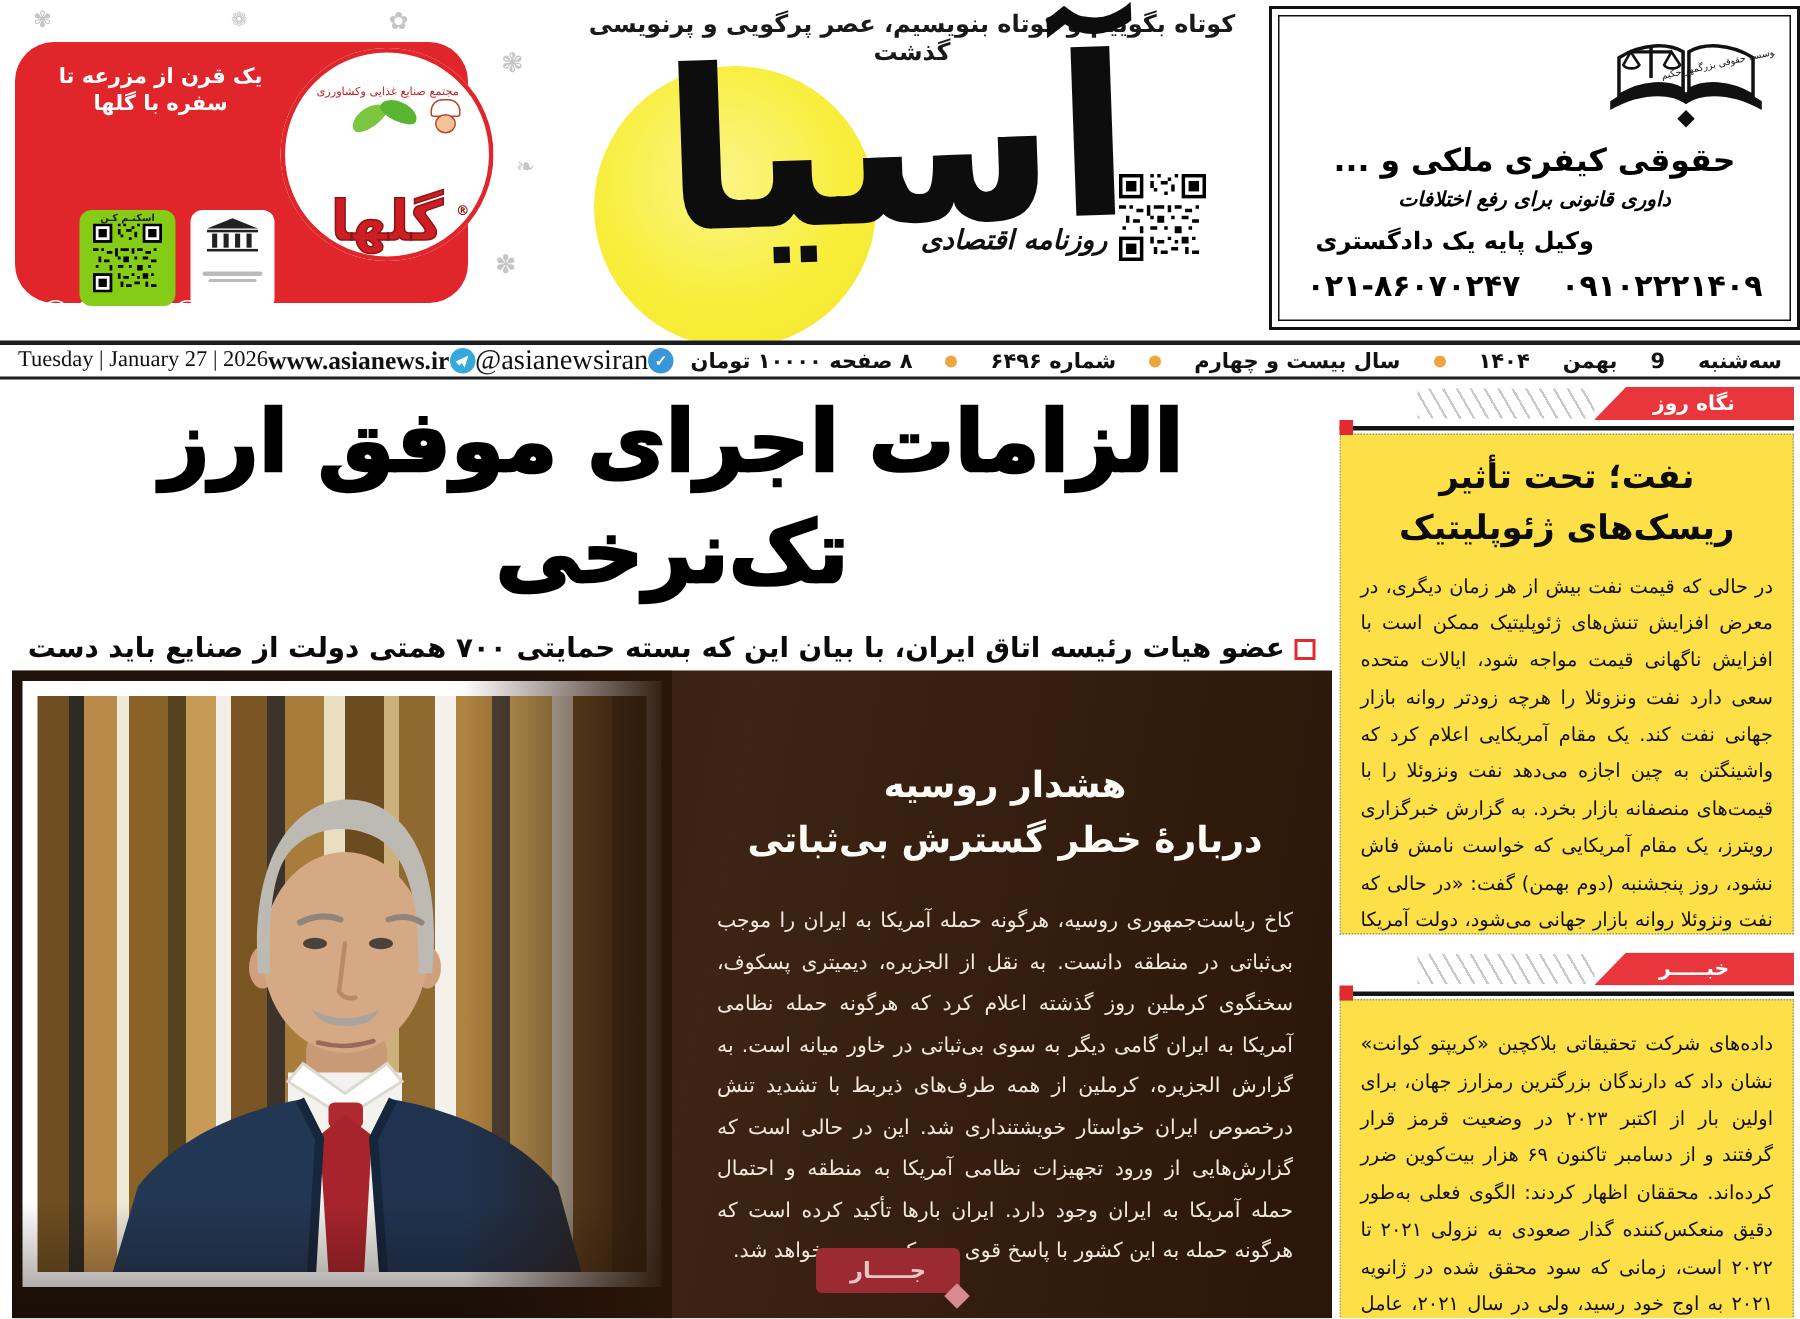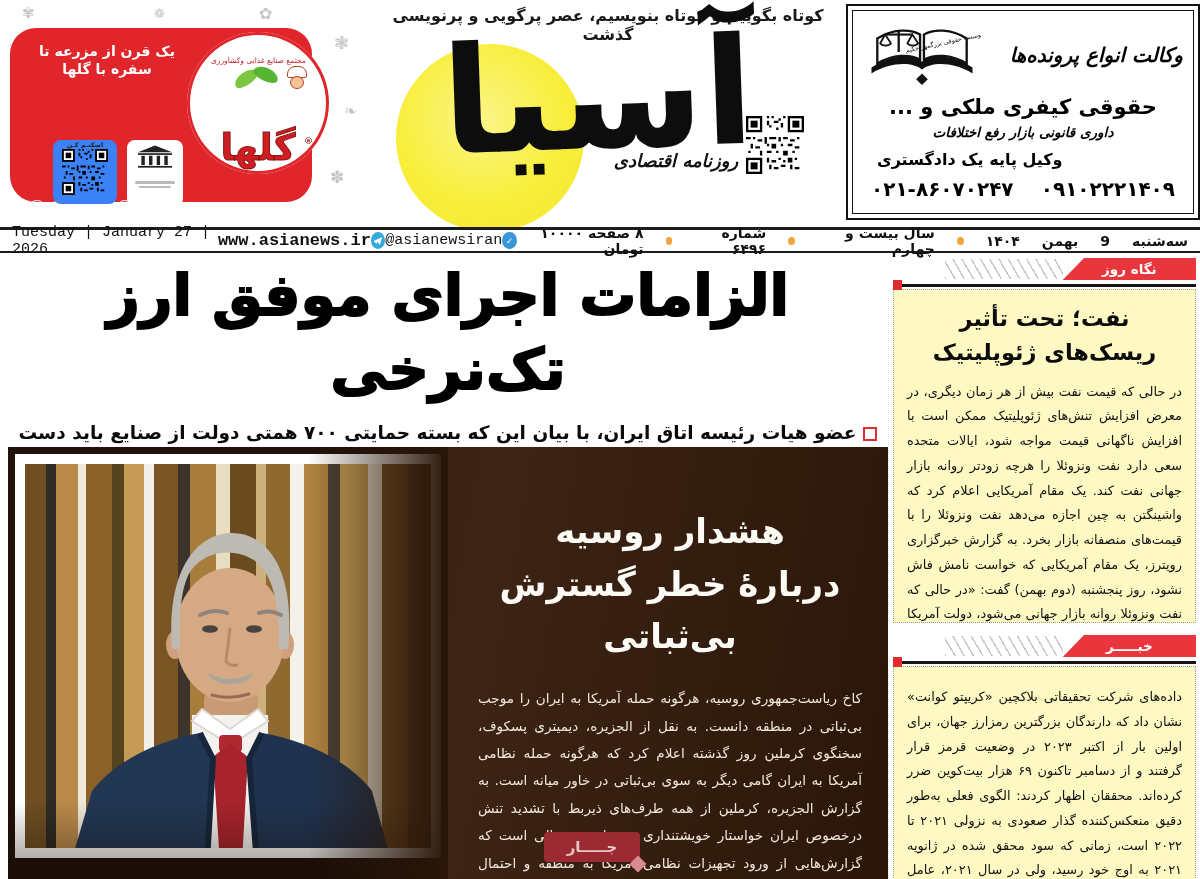--- a/index.html
+++ b/index.html
@@ -13,21 +13,21 @@
   .golha-slogan{position:absolute;right:118px;left:10px;top:14px;color:#fff;font-weight:bold;font-size:14px;text-align:center;line-height:1.3;}
   .golha-circle{position:absolute;left:183px;top:30px;width:142px;height:142px;background:#fff;border-radius:50%;box-shadow:0 0 0 3px #e0262b inset;}
   .golha-sub{position:absolute;top:24px;left:24px;right:8px;text-align:left;font-size:7.5px;color:#c42025;font-weight:normal;}
   .leaf{position:absolute;width:26px;height:13px;background:#57b531;border-radius:50% 50% 50% 50%/60% 60% 40% 40%;}
   .leaf.l1{left:46px;top:40px;transform:rotate(-35deg);background:#7dc63f;}
   .leaf.l2{left:66px;top:36px;transform:rotate(25deg);}
   .chef-hat{position:absolute;right:22px;top:34px;width:18px;height:10px;background:#fff;border:1.5px solid #b9452a;border-radius:8px 8px 2px 2px;}
   .chef-face{position:absolute;right:25px;top:44px;width:12px;height:11px;background:#f3c396;border:1px solid #b9452a;border-radius:50%;}
   .golha-logo{position:absolute;left:0;right:0;top:58px;text-align:center;font-size:37px;font-weight:900;color:#cf1d24;margin-top:36px;-webkit-text-stroke:1px #8a1512;}
   .golha-r{position:absolute;right:16px;top:104px;font-size:9px;color:#8a1512;font-weight:bold;}
-  .qrbox{position:absolute;left:43px;top:112px;width:64px;height:62px;background:#3b82f6;border-radius:8px;padding:2px 0 0 0;text-align:center;}
+  .qrbox{position:absolute;left:43px;top:112px;width:64px;height:62px;background:#84cc16;border-radius:8px;padding:2px 0 0 0;text-align:center;}
   .qrbox .cap{font-size:6.5px;color:#222;font-weight:bold;line-height:1;}
   .qrbox svg{width:48px;height:46px;}
   .unesco{position:absolute;left:117px;top:112px;width:56px;height:62px;background:#fff;border-radius:8px;text-align:center;padding-top:5px;}
   .unesco svg{width:34px;height:30px;fill:#222;}
   .unesco .bar{height:2.5px;background:#bbb;margin:2px 8px 0 8px;border-radius:2px;}
   .golha-social{position:absolute;left:18px;top:172px;display:flex;align-items:center;gap:4px;}
   .soc{width:16px;height:16px;border:1.4px solid #fff;border-radius:50%;color:#fff;font-size:8px;line-height:14px;text-align:center;font-weight:bold;}
   .golha-handle{color:#fff;font-weight:bold;font-size:14px;letter-spacing:2px;margin-left:5px;font-family:"Liberation Sans",sans-serif;}
   
   .masthead{position:absolute;left:378px;top:0;width:464px;height:224px;}
@@ -44,56 +44,56 @@
   .legal-top{display:flex;flex-direction:row-reverse;align-items:center;justify-content:space-between;height:72px;}
   .legal-services{font-family:"DejaVu Serif","Liberation Serif",serif;font-style:italic;font-weight:bold;font-size:20px;color:#000;padding-left:6px;}
   .legal-logo svg{width:118px;height:68px;}
   .legal-main{font-size:21px;font-weight:900;color:#000;margin-top:4px;}
   .legal-sub{font-family:"DejaVu Serif","Liberation Serif",serif;font-style:italic;font-weight:bold;font-size:13.5px;margin-top:5px;}
   .legal-names{display:flex;flex-direction:row-reverse;justify-content:space-between;padding:0 14px;font-weight:900;font-size:16px;margin-top:10px;}
   .legal-phones{display:flex;flex-direction:row-reverse;justify-content:space-between;padding:0 8px;font-weight:900;font-size:20px;margin-top:8px;}
   
   .dateline{position:absolute;left:0;top:227px;width:1200px;height:26px;border-top:3px solid #1c1c1c;border-bottom:2px solid #1c1c1c;
             display:flex;align-items:center;justify-content:space-between;padding:0 12px;box-sizing:border-box;background:#fff;}
-  .dl-left{display:flex;align-items:center;font-family:Liberation Mono, monospace;color:#111;}
+  .dl-left{display:flex;align-items:center;font-family:Liberation Serif, serif;color:#111;}
   .dl-date{font-size:15px;}
   .dl-web{font-size:17px;font-weight:bold;}
-  .dl-handle{font-size:15px;}
+  .dl-handle{font-size:19px;}
   .badge{width:17px;height:17px;border-radius:50%;display:inline-flex;align-items:center;justify-content:center;color:#fff;font-size:10px;}
   .tg{background:#34a9dc;}
   .vf{background:#3897d9;font-weight:bold;}
   .dl-right{display:flex;flex-direction:row;align-items:center;gap:22px;font-weight:bold;font-size:14px;color:#111;}
   .odot{width:8px;height:8px;border-radius:50%;background:#f0a43f;}
   
   .lead{position:absolute;left:8px;top:258px;width:880px;text-align:center;}
   .lead-headline{font-size:57px;font-weight:900;color:#000;-webkit-text-stroke:1.8px #000;line-height:1.3;}
   .lead-summary{margin-top:10px;font-size:18.5px;font-weight:bold;line-height:1.8;padding:0 6px;color:#0a0a0a;}
   .red-sq{display:inline-block;width:10px;height:10px;border:2.5px solid #e02b31;margin-left:7px;vertical-align:middle;}
   .lead-pageref{text-align:left;padding-left:24px;font-size:17px;font-weight:900;margin-top:2px;}
   
   .photo-block{position:absolute;left:8px;top:447px;width:880px;height:432px;
                background:linear-gradient(100deg,#241308 0%,#3d2414 52%,#2a1609 100%);overflow:hidden;}
   .photo-block svg.portrait{position:absolute;left:0;top:0;}
   .story{position:absolute;left:440px;top:0;width:440px;height:432px;box-sizing:border-box;padding:58px 26px 0 30px;color:#fff;}
-  .story-headline{font-size:34px;font-weight:bold;text-align:center;line-height:1.55;color:#fdfbf6;}
+  .story-headline{font-size:24px;font-weight:bold;text-align:center;line-height:1.55;color:#fdfbf6;}
   .story-body{margin-top:22px;font-size:13.6px;line-height:2.02;text-align:justify;color:#f1e9de;}
   .watermark{position:absolute;left:536px;top:385px;width:96px;height:30px;background:#9c2a33;border-radius:4px;
              color:#e9c6c6;display:flex;align-items:center;justify-content:center;font-size:15px;font-weight:bold;letter-spacing:1px;}
   .watermark:after{content:"";position:absolute;right:-4px;bottom:-8px;width:12px;height:12px;background:#d98a90;transform:rotate(45deg);}
   
   .sidebar{position:absolute;left:893px;top:258px;width:303px;height:621px;overflow:hidden;}
   .sec-head{position:relative;height:22px;margin-bottom:4px;}
   .sec-hatch{position:absolute;left:52px;right:44%;top:1px;bottom:1px;
              background:repeating-linear-gradient(60deg,#c9c9c9 0 1.5px,transparent 1.5px 8px);}
   .sec-label{position:absolute;right:0;top:0;bottom:0;width:44%;background:#e8363c;color:#fff;
              display:flex;align-items:center;justify-content:center;font-size:13.5px;font-weight:bold;
              clip-path:polygon(16% 0,100% 0,100% 100%,0 100%);}
   .sec-rule{position:relative;border-top:3px solid #141414;margin-bottom:2px;}
   .sec-rule:before{content:"";position:absolute;left:-1px;top:-7px;width:10px;height:10px;background:#e02b31;}
-  .graybox{background:#fef9c3;border:1.5px dotted #9a9a9a;box-sizing:border-box;padding:8px 13px 6px 13px;overflow:hidden;}
+  .graybox{background:#fde047;border:1.5px dotted #9a9a9a;box-sizing:border-box;padding:8px 13px 6px 13px;overflow:hidden;}
   .box1{height:334px;margin-bottom:12px;}
   .box2{height:222px;}
   .side-headline{font-size:22.5px;font-weight:900;text-align:center;line-height:1.5;color:#0c0c0c;margin-top:4px;}
   .side-body{margin-top:10px;font-size:12.9px;line-height:1.92;text-align:justify;color:#111;}
 </style>
 </head>
 <body>
 
 <div id="page">
 
@@ -176,37 +176,36 @@
             <rect x="2" y="20" width="3" height="3"></rect>
             <path d="M9 0h1v1H9zM11 0h1v1h-1zM14 1h1v1h-1zM16 0h1v1h-1zM9 2h1v2H9zM12 2h2v1h-2zM15 3h1v2h-1zM10 4h1v1h-1zM13 5h1v1h-1zM0 9h2v1H0zM3 9h1v1H3zM5 10h2v1H5zM8 9h1v3H8zM10 9h3v1h-3zM14 9h1v2h-1zM16 9h2v1h-2zM19 10h2v1h-2zM22 9h1v1h-1zM2 12h1v2H2zM4 13h2v1H4zM9 12h1v1H9zM11 12h2v2h-2zM15 12h1v1h-1zM18 12h2v1h-2zM21 13h2v1h-2zM1 15h1v1H1zM6 15h1v2H6zM9 15h2v1H9zM13 15h1v1h-1zM16 15h2v2h-2zM20 15h1v1h-1zM9 18h1v2H9zM11 19h2v1h-2zM14 18h1v1h-1zM16 19h1v1h-1zM18 18h2v2h-2zM21 18h1v1h-1zM10 21h1v2h-1zM12 22h2v1h-2zM15 21h2v1h-2zM19 21h1v2h-1zM21 22h2v1h-2z"></path>
           </g>
         </svg>
     </div>
   </div>
 
   <div class="legal">
     <div class="legal-inner">
       <div class="legal-top">
-        <div class="legal-services rtl">وکالت انواع پرونده‌ها</div>
         <div class="legal-logo">
           <svg viewBox="0 0 120 70">
             <path d="M8,50 C28,36 50,36 60,44 C70,36 92,36 112,50 L112,56 C92,44 70,44 60,52 C50,44 28,44 8,56 Z" fill="#111"></path>
             <path d="M14,46 C30,36 48,36 58,42 L58,16 C48,10 30,10 14,20 Z" fill="none" stroke="#111" stroke-width="2.4"></path>
             <path d="M106,46 C90,36 72,36 62,42 L62,16 C72,10 90,10 106,20 Z" fill="none" stroke="#111" stroke-width="2.4"></path>
             <line x1="36" y1="12" x2="36" y2="34" stroke="#111" stroke-width="2.4"></line>
             <line x1="22" y1="16" x2="50" y2="16" stroke="#111" stroke-width="2.2"></line>
             <path d="M22,16 l-5,9 a6,4 0 0 0 11,0 z" fill="none" stroke="#111" stroke-width="1.8"></path>
             <path d="M50,16 l-5,9 a6,4 0 0 0 11,0 z" fill="none" stroke="#111" stroke-width="1.8"></path>
             <polygon points="60,56 66,62 60,68 54,62" fill="#111"></polygon>
             <text x="84" y="26" font-size="6.5" text-anchor="middle" fill="#111" transform="rotate(-12 84 26)">موسسه حقوقی بزرگمهر حکیم</text>
           </svg>
         </div>
       </div>
       <div class="legal-main rtl">حقوقی کیفری ملکی و ...</div>
-      <div class="legal-sub rtl">داوری قانونی بازار رفع اختلافات</div>
+      <div class="legal-sub rtl">داوری قانونی برای رفع اختلافات</div>
       <div class="legal-names rtl">
         <span>وکیل پایه یک دادگستری</span>
       </div>
       <div class="legal-phones rtl">
         <span>۰۲۱-۸۶۰۷۰۲۴۷</span>
         <span>۰۹۱۰۲۲۲۱۴۰۹</span>
       </div>
     </div>
   </div>
 

